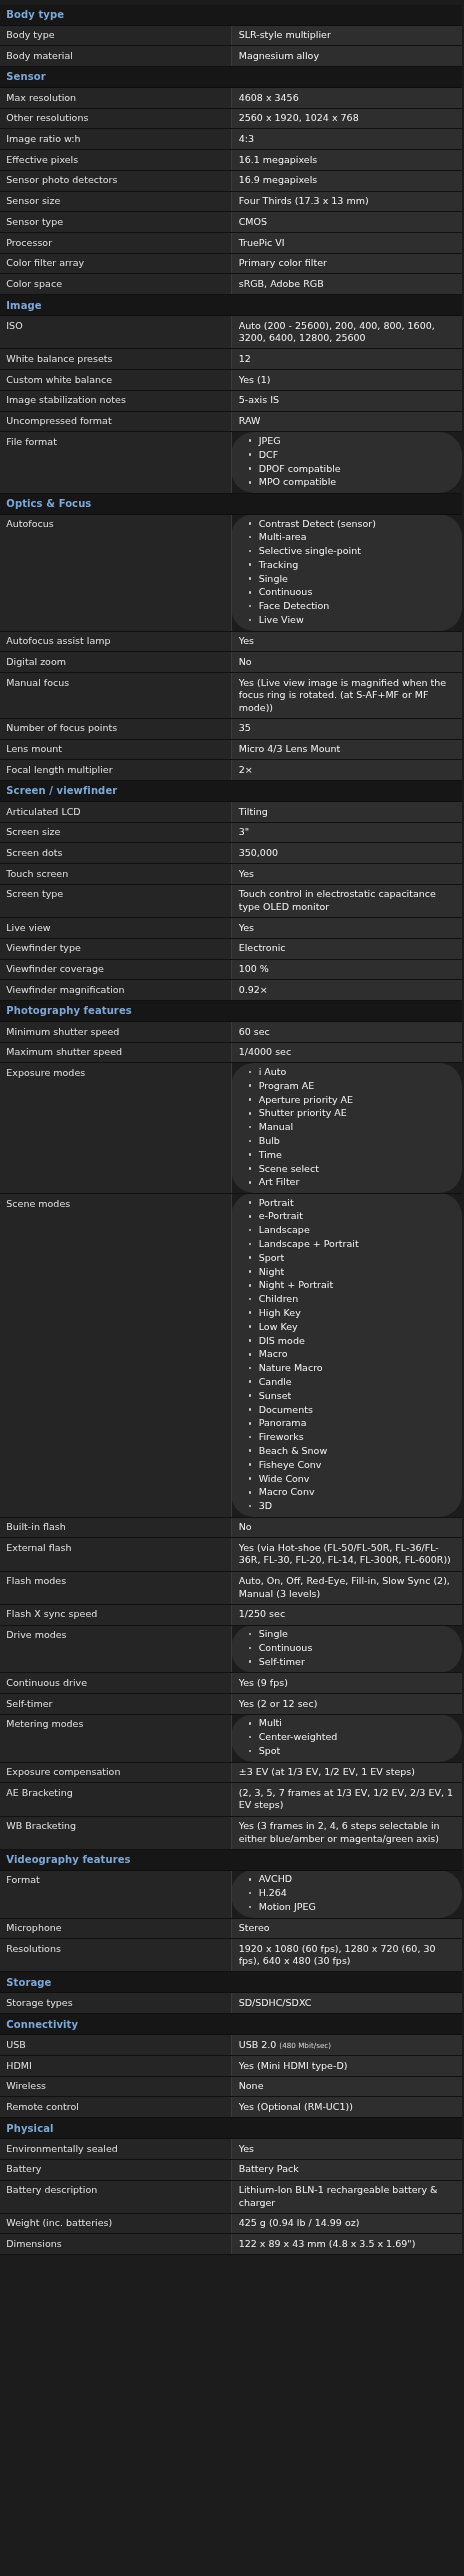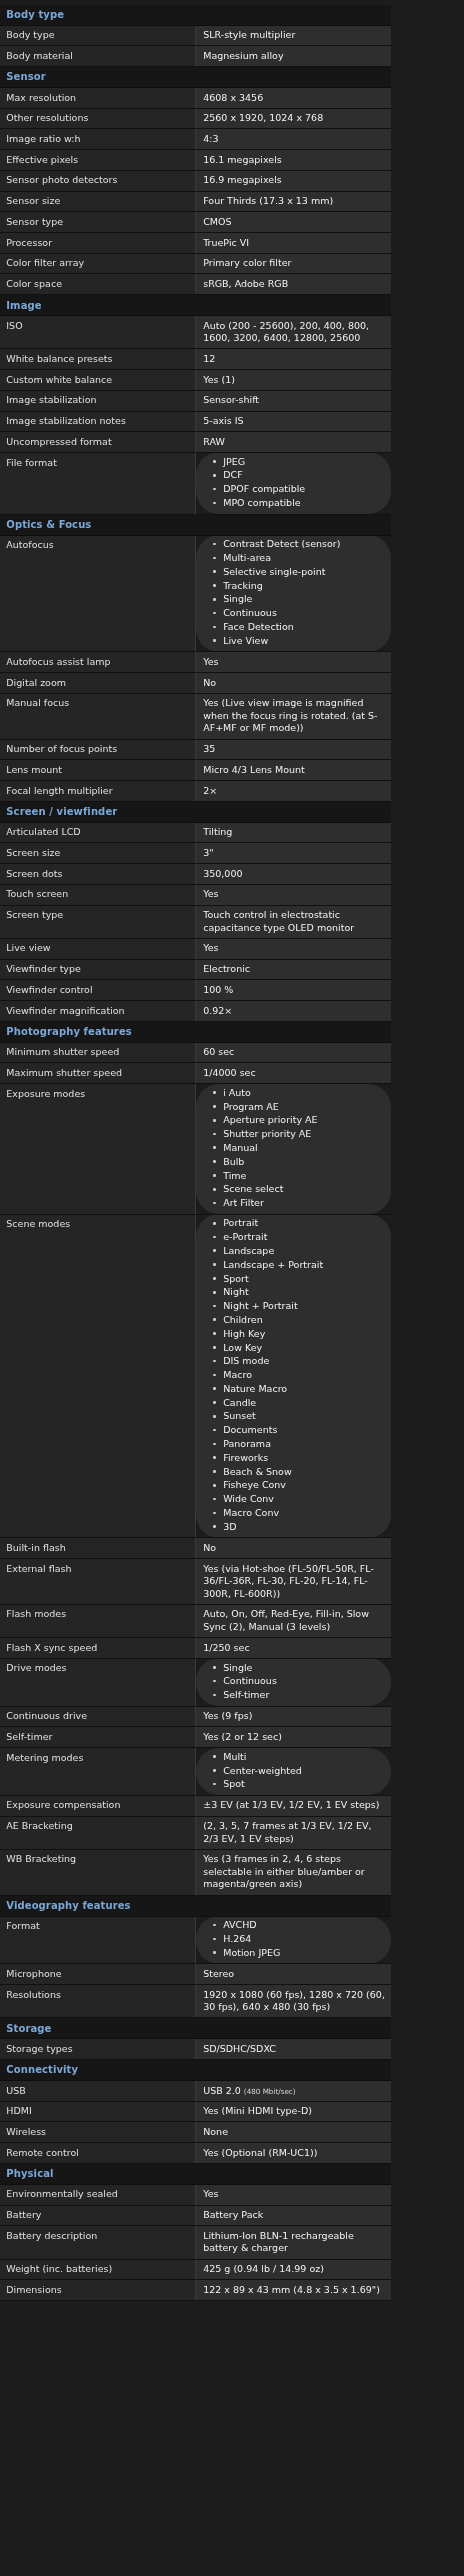--- a/index.html
+++ b/index.html
@@ -12,21 +12,21 @@
     width: 465px;
     font-family: "DejaVu Sans", "Liberation Sans", sans-serif;
     color: #e8e8e8;
     -webkit-font-smoothing: antialiased;
   }
   #spec-root {
     width: 465px;
     background: #1c1c1c;
   }
   table.spec-table {
-    width: 391px;
+    width: 462px;
     border-collapse: collapse;
     table-layout: fixed;
     font-size: 9.5px;
   }
   tr.section-row > th {
     background: #161616;
     color: #7aa8d8;
     font-size: 10px;
     font-weight: bold;
     text-align: left;
@@ -159,24 +159,20 @@
         </tr>
         <tr class="spec-row">
           <td class="spec-label">White balance presets</td>
           <td class="spec-value"><span>12</span></td>
         </tr>
         <tr class="spec-row">
           <td class="spec-label">Custom white balance</td>
           <td class="spec-value"><span>Yes (1)</span></td>
         </tr>
         <tr class="spec-row">
-          <td class="spec-label">Image stabilization</td>
-          <td class="spec-value"><span>Sensor-shift</span></td>
-        </tr>
-        <tr class="spec-row">
           <td class="spec-label">Image stabilization notes</td>
           <td class="spec-value"><span>5-axis IS</span></td>
         </tr>
         <tr class="spec-row">
           <td class="spec-label">Uncompressed format</td>
           <td class="spec-value"><span>RAW</span></td>
         </tr>
         <tr class="spec-row list-row">
           <td class="spec-label">File format</td>
           <td class="spec-value">
@@ -255,21 +251,21 @@
         </tr>
         <tr class="spec-row">
           <td class="spec-label">Live view</td>
           <td class="spec-value"><span>Yes</span></td>
         </tr>
         <tr class="spec-row">
           <td class="spec-label">Viewfinder type</td>
           <td class="spec-value"><span>Electronic</span></td>
         </tr>
         <tr class="spec-row">
-          <td class="spec-label">Viewfinder control</td>
+          <td class="spec-label">Viewfinder coverage</td>
           <td class="spec-value"><span>100 %</span></td>
         </tr>
         <tr class="spec-row">
           <td class="spec-label">Viewfinder magnification</td>
           <td class="spec-value"><span>0.92×</span></td>
         </tr>
         <tr class="section-row">
           <th colspan="2">Photography features</th>
         </tr>
         <tr class="spec-row">

